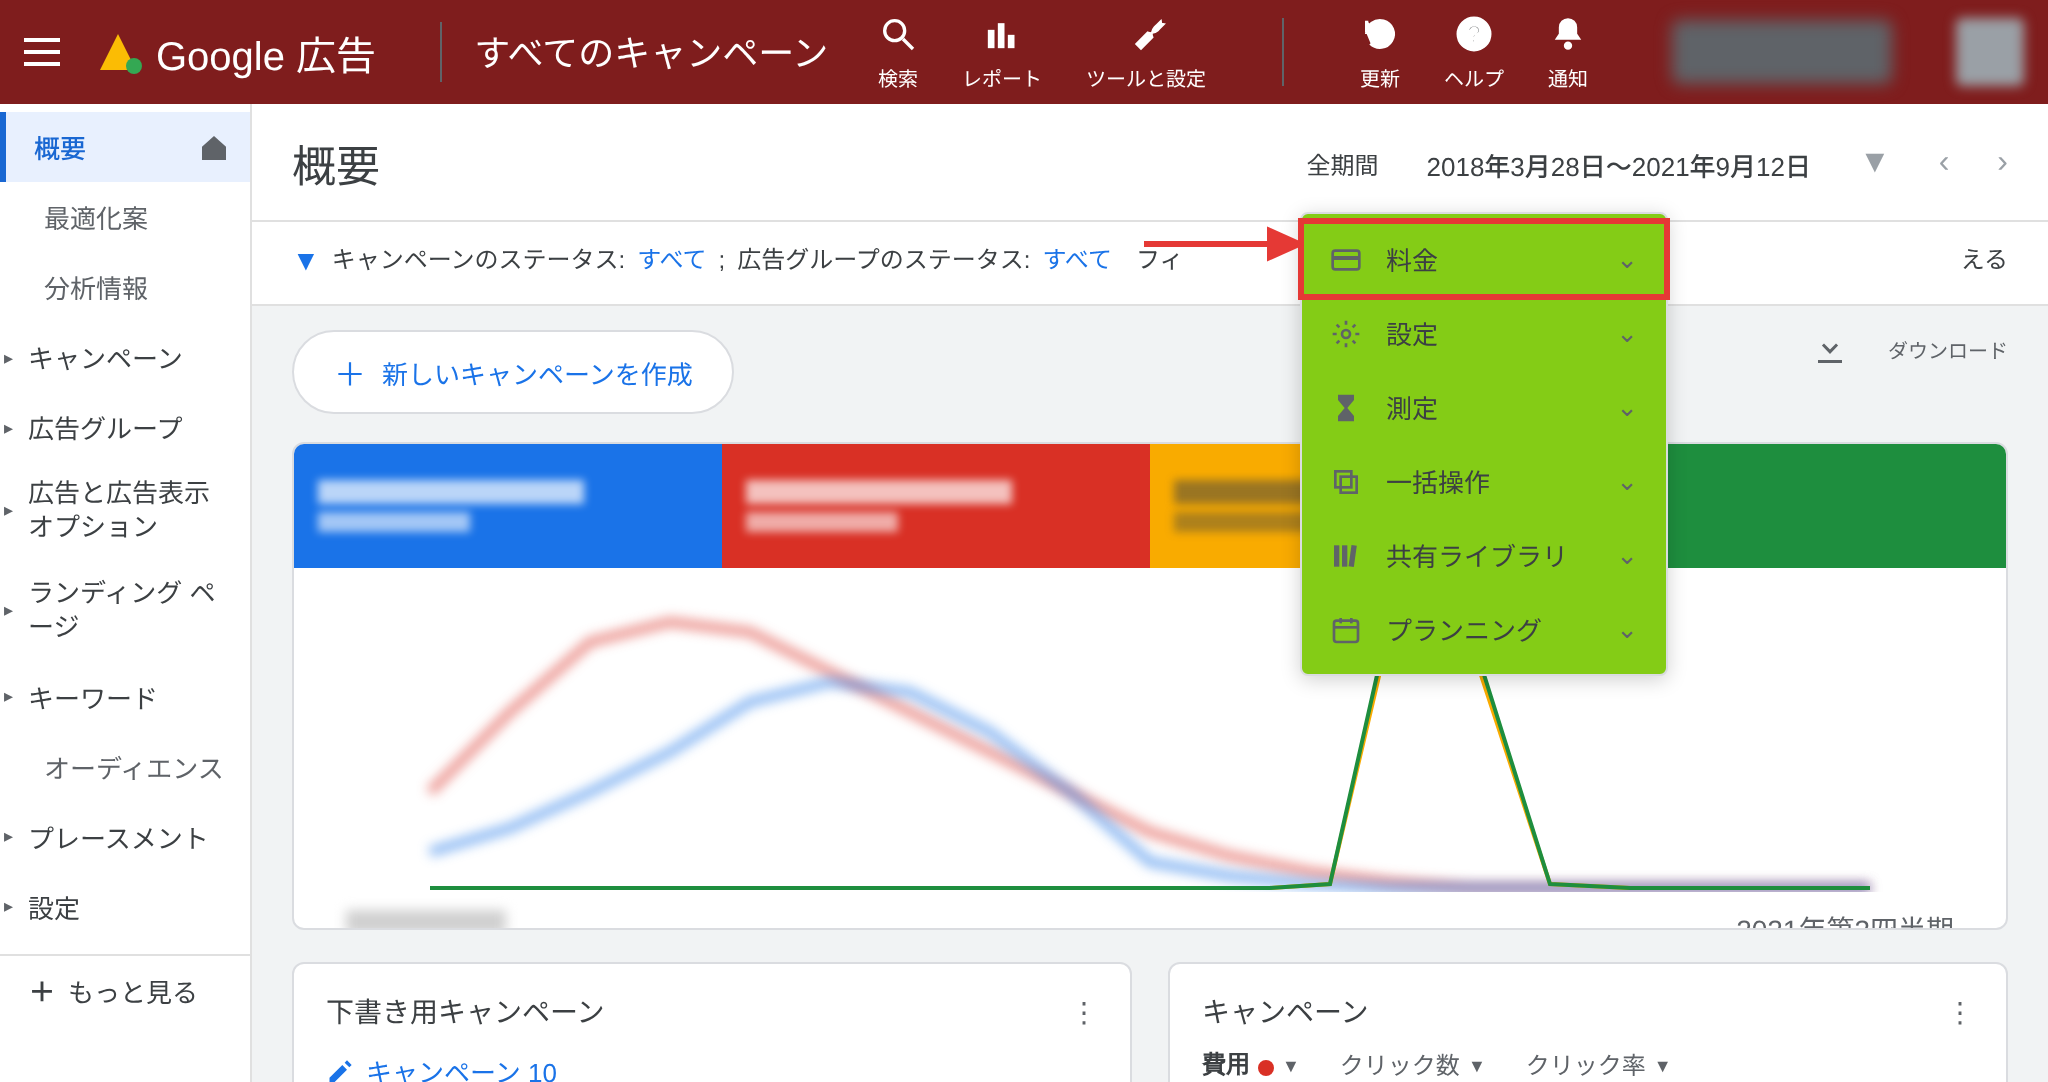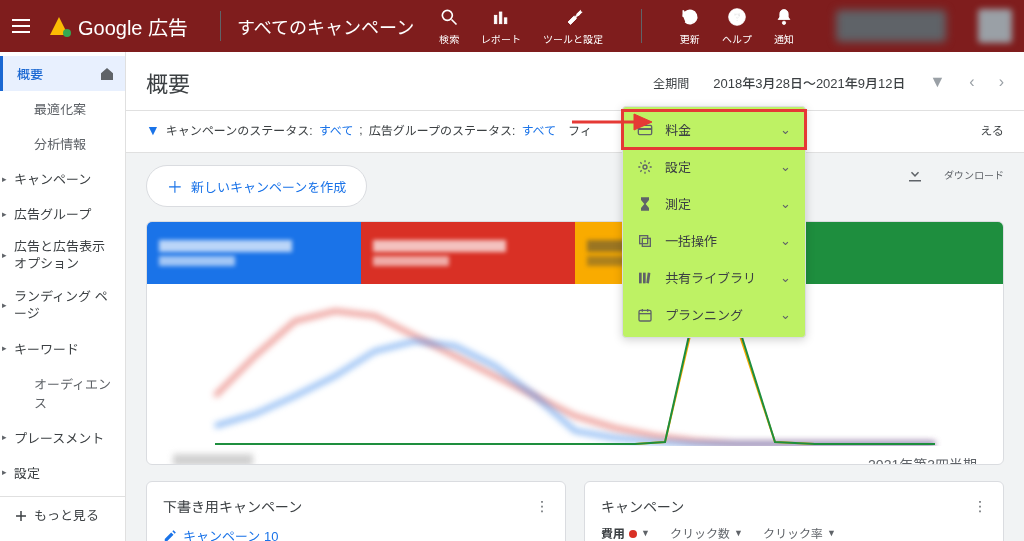--- a/index.html
+++ b/index.html
@@ -17,21 +17,21 @@
   .top-icons { margin-left:auto; display:flex; align-items:center; gap:22px; }
   .tico { display:flex; flex-direction:column; align-items:center; font-size:10px; gap:4px; cursor:pointer; }
   .tico svg { width:20px; height:20px; stroke:#fff; fill:#fff; }
   .acct-blur { width:110px; height:32px; background:#5f6368; filter:blur(4px); border-radius:4px; margin-left:20px; }
   .avatar { width:34px; height:34px; background:#9aa0a6; border-radius:3px; filter:blur(3px); margin-left:10px; }
 
   .body-row { display:flex; height:calc(100% - 52px); position:relative; }
   .left-nav { width:126px; border-right:1px solid #e0e0e0; background:#fff; font-size:13px; color:#3c4043; padding-top:4px; position:relative; }
   .nav-item { padding:8px 10px 8px 14px; display:flex; align-items:center; cursor:pointer; position:relative; }
   .nav-item.active { background:#E8F0FE; color:#1967D2; border-left:3px solid #1967D2; font-weight:500; justify-content:space-between; }
-  .nav-item.sub { padding-left:22px; color:#5f6368;margin-left:12px; }
+  .nav-item.sub { padding-left:22px; color:#5f6368; }
   .caret { position:absolute; left:2px; font-size:9px; color:#5f6368; }
   .plus { font-weight:bold; margin-right:6px; font-size:14px; }
   .more-row { border-top:1px solid #e0e0e0; margin-top:6px; }
   .slide-badge { position:absolute; left:-6px; top:246px; width:14px; height:22px; background:#000; border-radius:0 12px 12px 0; display:flex; align-items:center; justify-content:center; }
   .slide-badge::before { content:""; width:0; height:0; border-top:4px solid transparent; border-bottom:4px solid transparent; border-left:5px solid #fff; }
 
   .main { flex:1; position:relative; background:#fff; }
   .head-row { display:flex; align-items:center; padding:14px 20px 12px 20px; border-bottom:1px solid #e0e0e0; }
   .page-title { font-size:22px; font-weight:400; color:#3c4043; }
   .date-area { margin-left:auto; display:flex; align-items:center; font-size:12px; color:#3c4043; gap:24px; }
@@ -60,25 +60,25 @@
   .blur-lab { width:80px; height:12px; background:#d0d0d0; filter:blur(3px);}
 
   .cards-row { display:flex; gap:18px; margin-top:16px; }
   .mini-card { flex:1; background:#fff; border:1px solid #dadce0; border-radius:6px; padding:14px 16px; min-height:70px; }
   .mc-head { display:flex; align-items:center; justify-content:space-between; font-size:14px; color:#3c4043; }
   .mc-head .dots { color:#5f6368; cursor:pointer; }
   .mc-link { margin-top:10px; color:#1A73E8; font-size:13px; display:flex; align-items:center; gap:6px; }
   .edit-ic { width:14px; height:14px; fill:#1A73E8; }
   .metrics { display:flex; gap:20px; font-size:12px; color:#5f6368; margin-top:8px; align-items:center; }
   .metrics .m { display:flex; align-items:center; gap:4px; cursor:pointer; }
-  .bold { font-weight:700; color:#3c4043; }
+  .bold { font-weight:700; color:#3c4043;font-family:Liberation Serif, serif; }
   .reddrop { width:8px; height:8px; background:#d93025; border-radius:50%; margin-top:3px; }
 
   
-  .tools-menu { position:absolute; top:54px; left:496px; width:184px; background:#bef264; border:1px solid #dadce0; border-radius:4px; box-shadow:0 2px 10px rgba(0,0,0,.18); z-index:20; padding:4px 0; }
+  .tools-menu { position:absolute; top:54px; left:524px; width:184px; background:#84cc16; border:1px solid #dadce0; border-radius:4px; box-shadow:0 2px 10px rgba(0,0,0,.18); z-index:20; padding:4px 0; }
   .tm-row { display:flex; align-items:center; padding:9px 14px; font-size:13px; color:#3c4043; cursor:pointer; gap:12px; }
   .tm-row:first-child { outline:3px solid #E53935; outline-offset:-1px; }
   .tm-row svg { width:16px; height:16px; fill:#5f6368; flex:none; }
   .tm-row .chev { margin-left:auto; color:#5f6368; }
 
   .red-arrow { position:absolute; left:446px; top:58px; width:80px; height:24px; z-index:21; }
   .red-arrow svg { stroke:#E53935; fill:#E53935; }
 
   .house-icon { fill:#5f6368; width:16px; height:16px; }
 </style>

